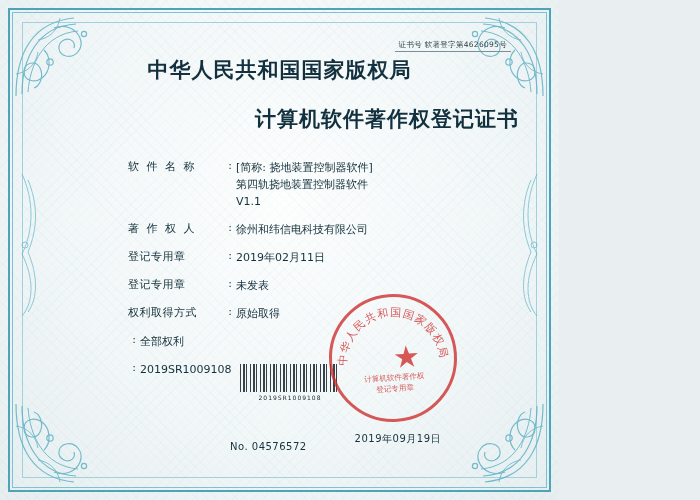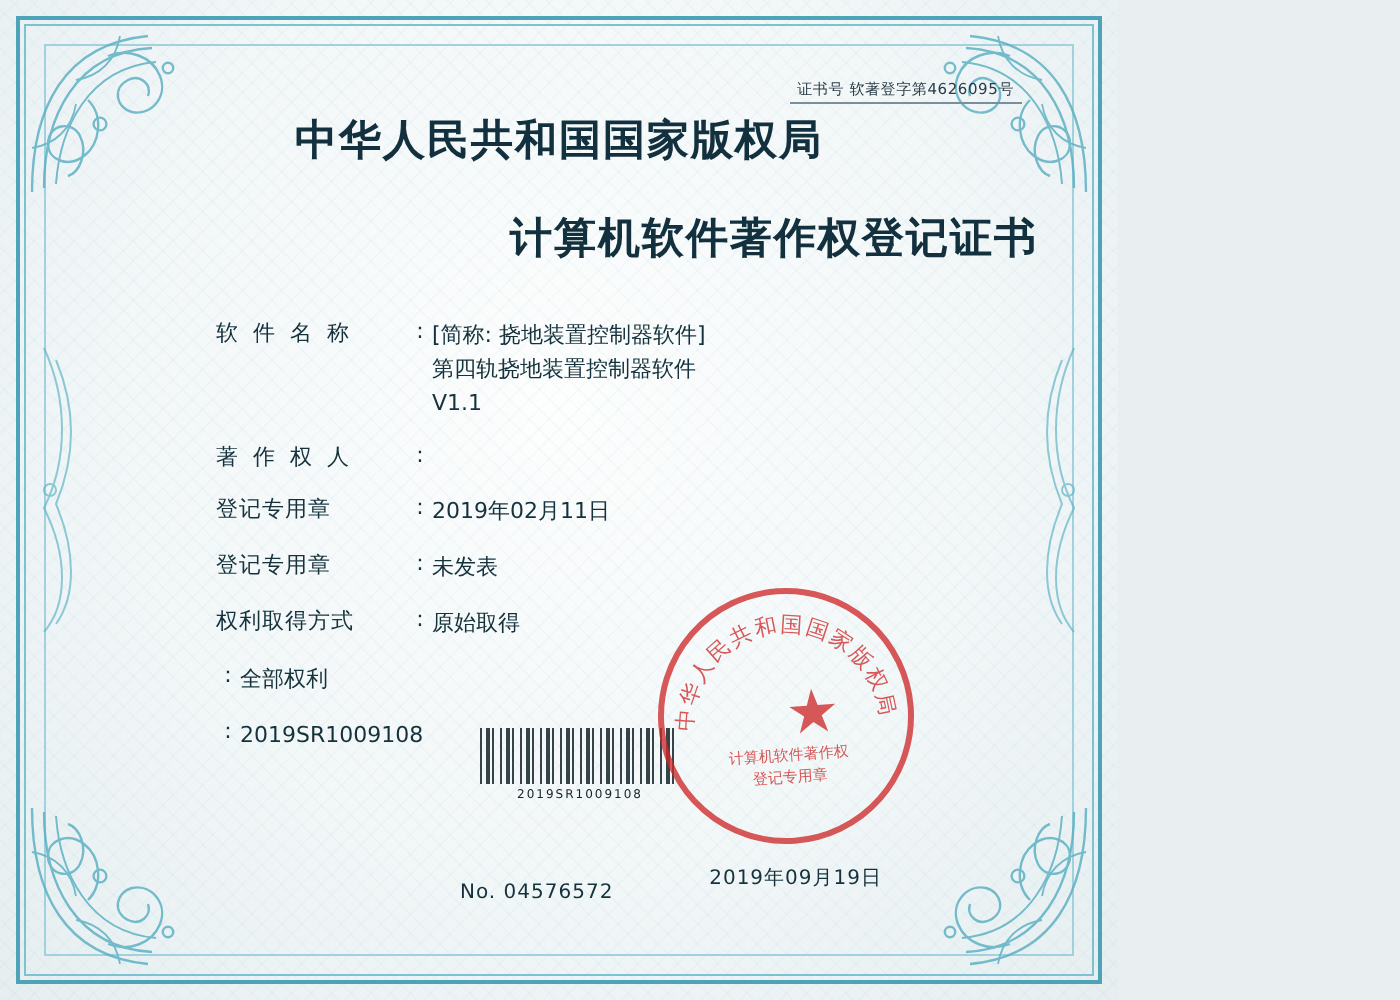--- a/index.html
+++ b/index.html
@@ -75,21 +75,21 @@
   .title2{
     text-align:right;
     font-family:"DejaVu Serif","Liberation Serif",serif;
     font-weight:bold;
     font-size:21px;
     color:#12303e;
     letter-spacing:1px;
     margin-top:21px;
   }
   .fields{
-    margin:26px 0 0 68px;
+    margin:26px 0 0 88px;
     width:470px;
   }
   .row{
     display:flex;
     align-items:flex-start;
     margin-bottom:11px;
     font-size:11px;
     color:#14313c;
   }
   .row .lbl{
@@ -245,20 +245,21 @@
         <div class="val">
           <span class="l2">[简称: 挠地装置控制器软件]</span>
           <span class="l2">第四轨挠地装置控制器软件</span>
           <span class="l2">V1.1</span>
         </div>
       </div>
 
       <div class="row">
         <div class="lbl">著 作 权 人</div>
         <div class="colon">:</div>
+        <div class="val">徐州和纬信电科技有限公司</div>
       </div>
 
       <div class="row">
         <div class="lbl tight">登记专用章</div>
         <div class="colon">:</div>
         <div class="val">2019年02月11日</div>
       </div>
 
       <div class="row">
         <div class="lbl tight">登记专用章</div>

